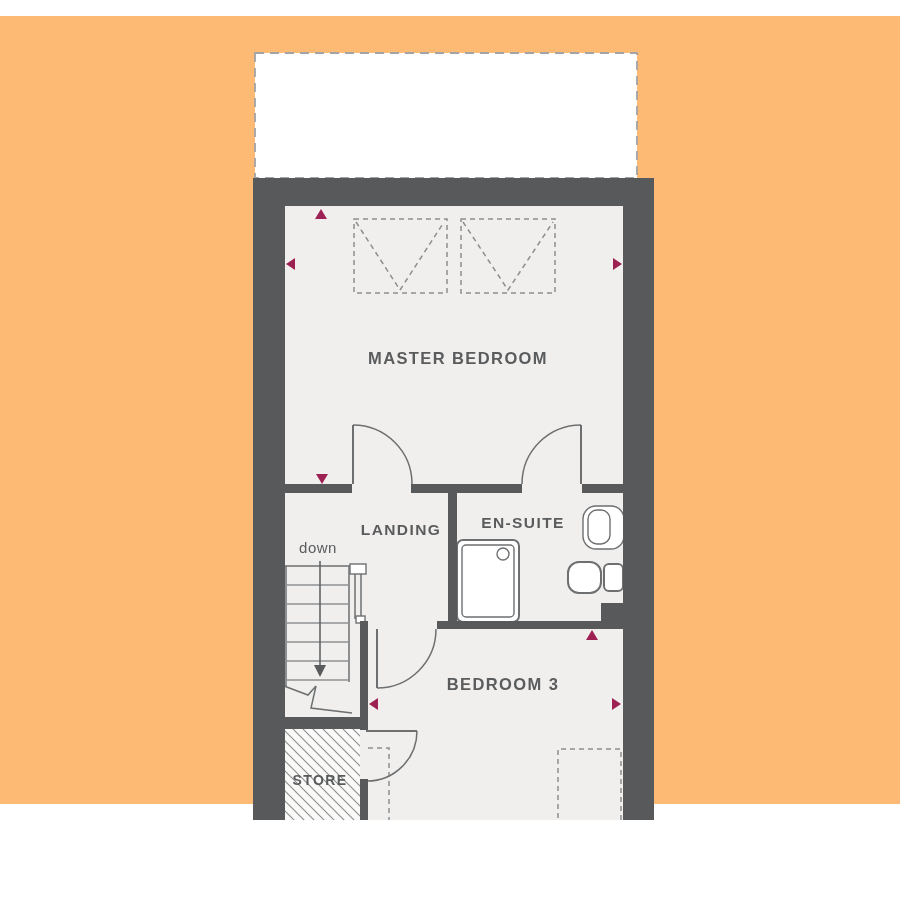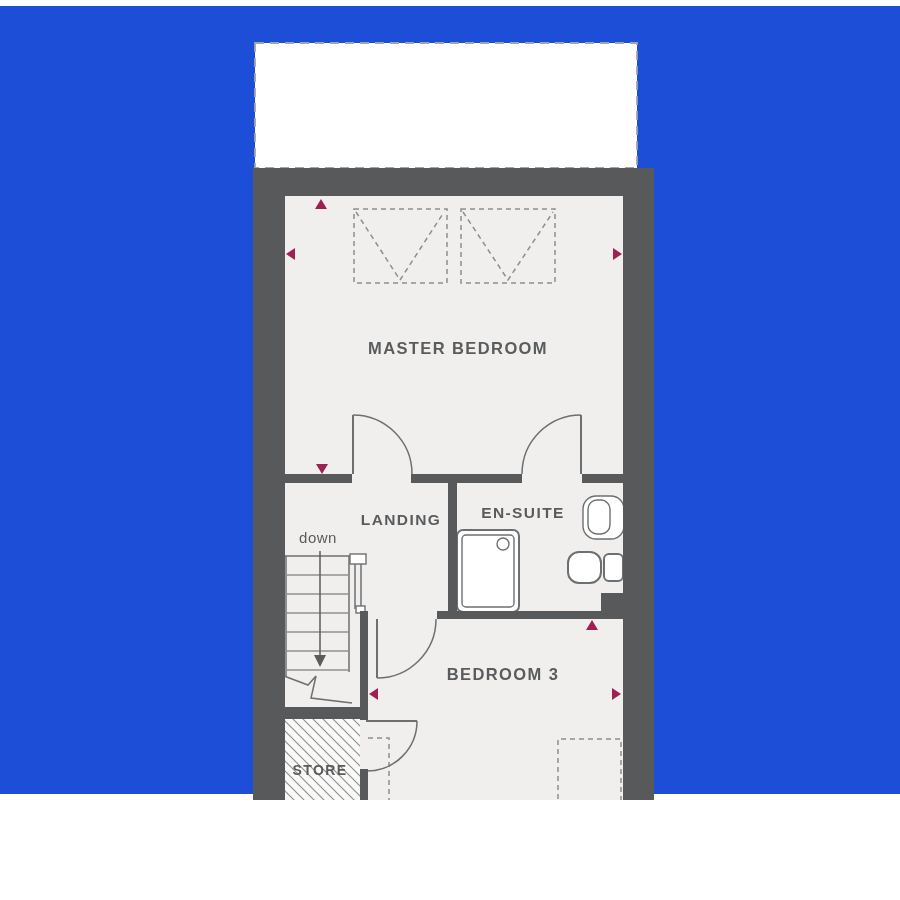--- a/index.html
+++ b/index.html
@@ -1,16 +1,16 @@
 <!DOCTYPE html>
 <html style="--wall: #58595b; --floor: #f0efee; --store_floor: #fafaf9; --fixture_line: #6e6f71; --stair_line: #8f9092; --dashed_line: #8d8e90; --outline_dashed: #a3a4a6; --marker: #9e2153; --label_text: #5a5b5d;"><head>
 <meta charset="utf-8">
 <style>
   html,body{margin:0;padding:0;background:#ffffff;}
-  .stage{position:relative;width:900px;height:788px;background:#1d4ed8;margin:6px auto;
+  .stage{position:relative;width:900px;height:788px;background:#fdba74;margin:16px auto;
          font-family:"Liberation Sans",sans-serif;}
   svg{display:block;}
 
   .wall{fill:var(--wall);}
   .floor{fill:var(--floor);}
   .store-floor{fill:var(--store_floor);}
 
   .line{stroke:var(--fixture_line);stroke-width:2;fill:none;}
   .line-thin{stroke:var(--fixture_line);stroke-width:1.5;fill:none;}
   .fixture{stroke:var(--fixture_line);stroke-width:2;fill:#ffffff;}

